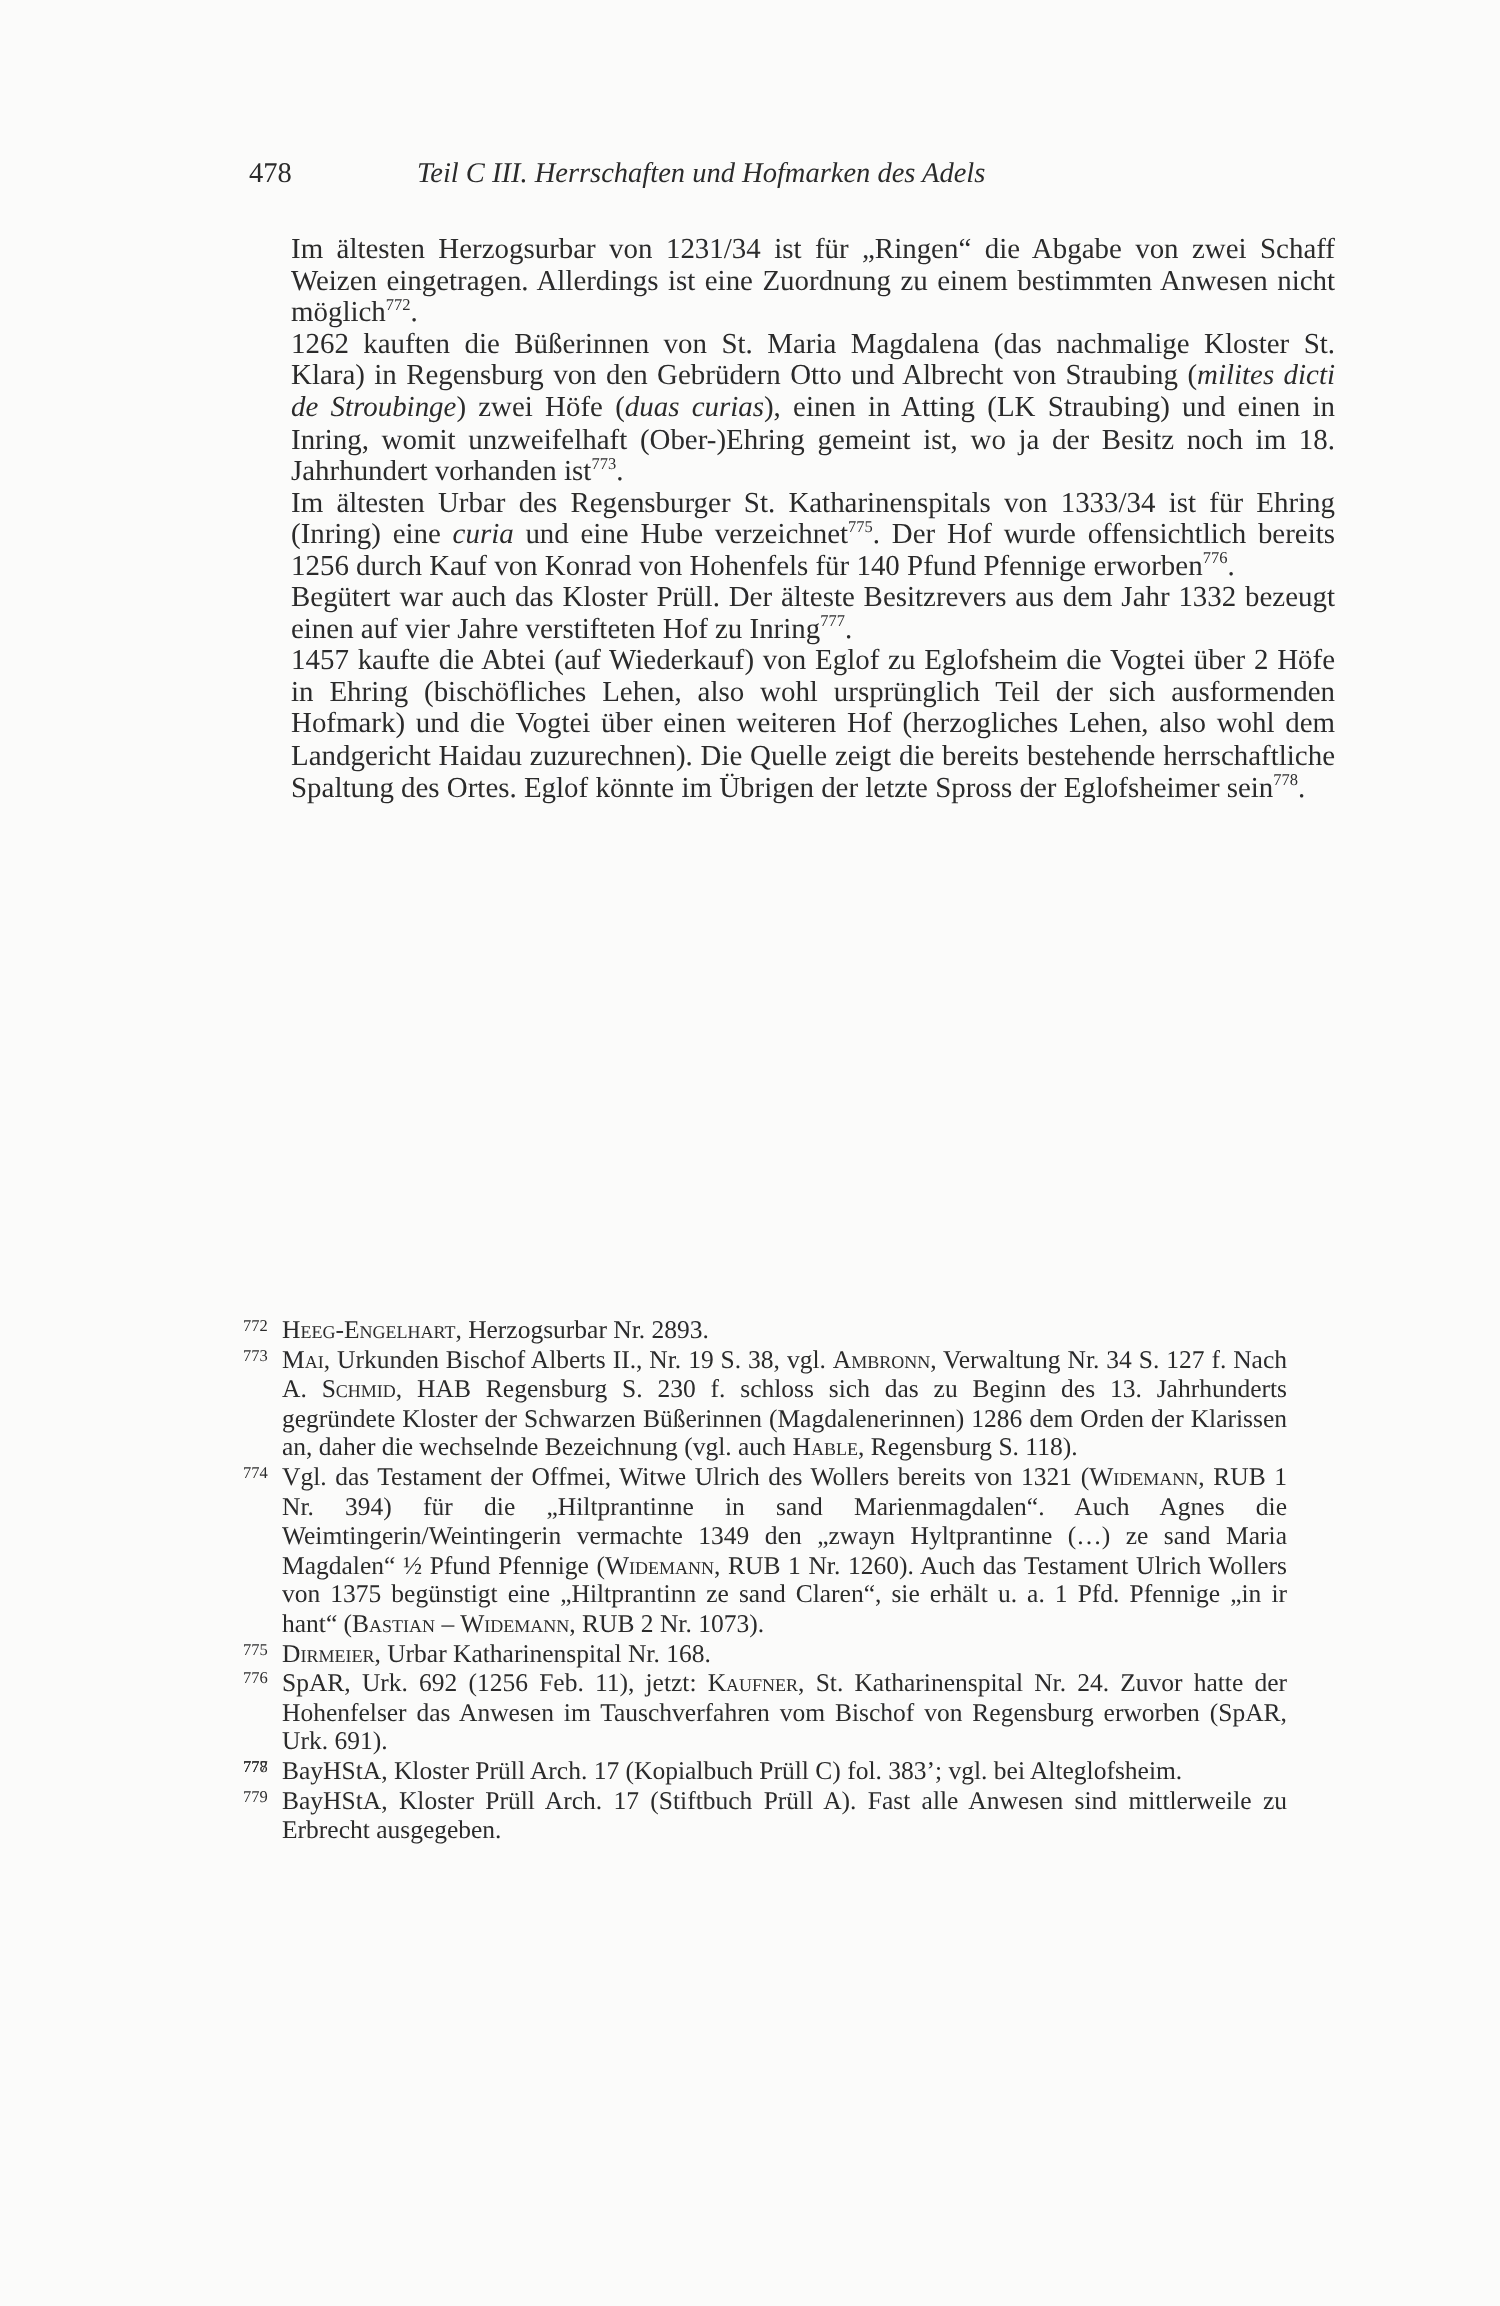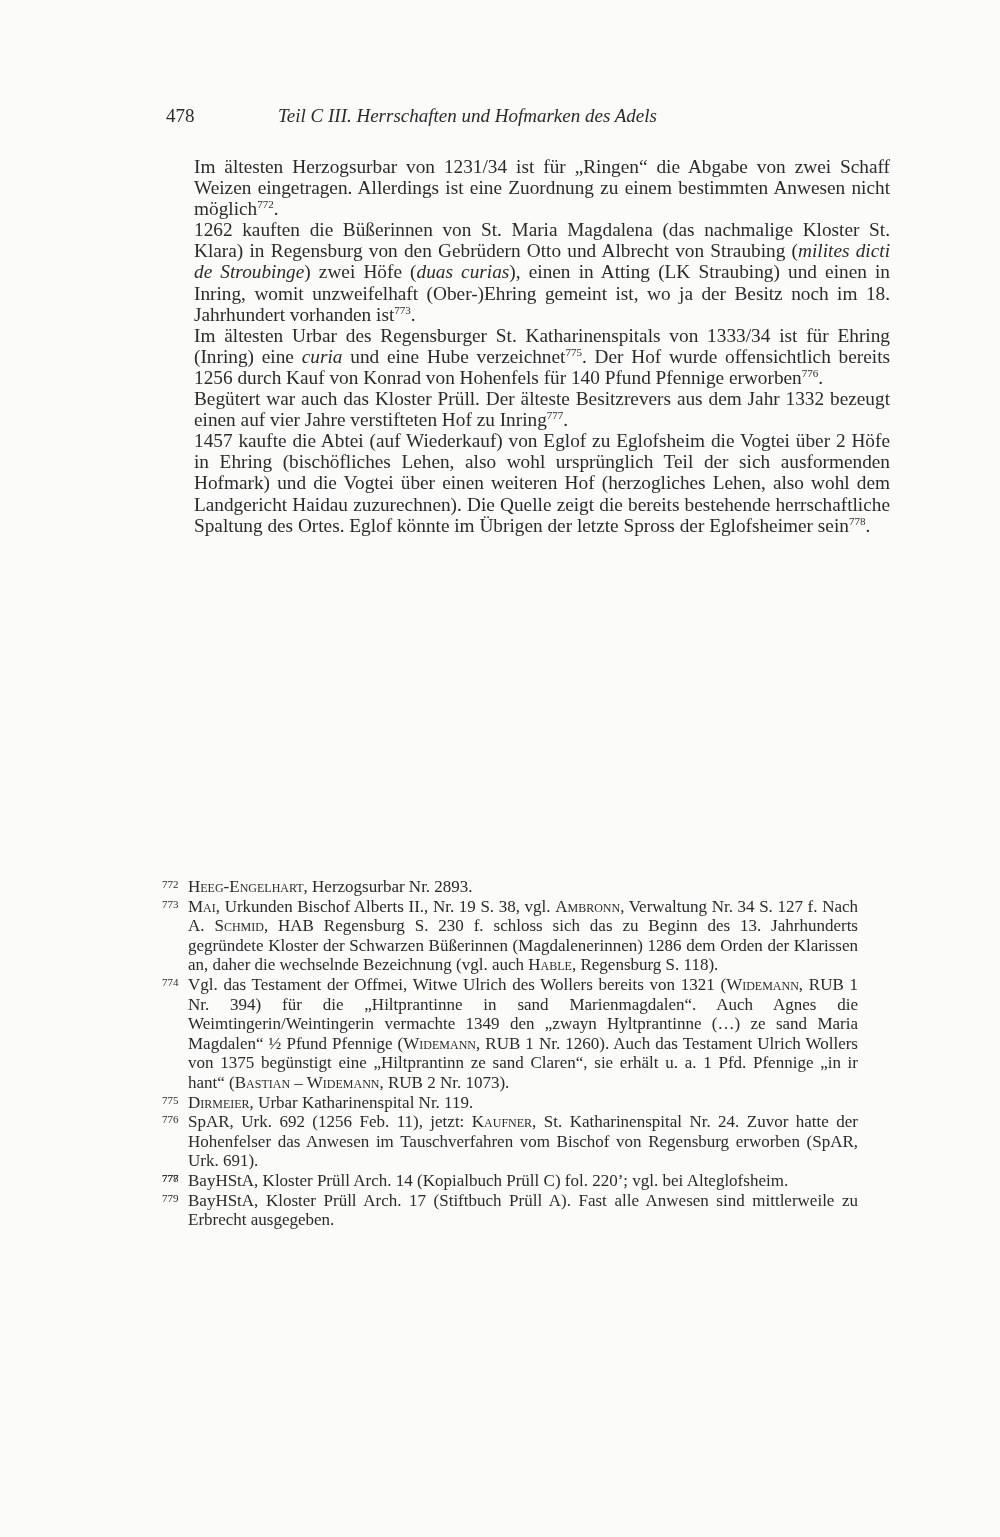--- a/index.html
+++ b/index.html
@@ -54,18 +54,18 @@
     <p class="para"><span>1262 kauften die Büßerinnen von St. Maria Magdalena (das nachmalige Kloster St. Klara) in Regensburg von den Gebrüdern Otto und Albrecht von Straubing (</span><span class="it">milites dicti de Stroubinge</span><span>) zwei Höfe (</span><span class="it">duas curias</span><span>), einen in Atting (LK Straubing) und einen in Inring, womit unzweifelhaft (Ober-)Ehring gemeint ist, wo ja der Besitz noch im 18. Jahrhundert vorhanden ist</span><span class="fnref">773</span><span>.</span></p>
     <p class="para"><span>Im ältesten Urbar des Regensburger St. Katharinenspitals von 1333/34 ist für Ehring (Inring) eine </span><span class="it">curia</span><span> und eine Hube verzeichnet</span><span class="fnref">775</span><span>. Der Hof wurde offensichtlich bereits 1256 durch Kauf von Konrad von Hohenfels für 140 Pfund Pfennige erworben</span><span class="fnref">776</span><span>.</span></p>
     <p class="para"><span>Begütert war auch das Kloster Prüll. Der älteste Besitzrevers aus dem Jahr 1332 bezeugt einen auf vier Jahre verstifteten Hof zu Inring</span><span class="fnref">777</span><span>.</span></p>
     <p class="para"><span>1457 kaufte die Abtei (auf Wiederkauf) von Eglof zu Eglofsheim die Vogtei über 2 Höfe in Ehring (bischöfliches Lehen, also wohl ursprünglich Teil der sich ausformenden Hofmark) und die Vogtei über einen weiteren Hof (herzogliches Lehen, also wohl dem Landgericht Haidau zuzurechnen). Die Quelle zeigt die bereits bestehende herrschaftliche Spaltung des Ortes. Eglof könnte im Übrigen der letzte Spross der Eglofsheimer sein</span><span class="fnref">778</span><span>.</span></p>
   </div>
 
 <div class="footnotes" id="footnotes">
     <p class="fn"><span class="fn-num">772</span><span class="sc">Heeg-Engelhart</span><span>, Herzogsurbar Nr. 2893.</span></p>
     <p class="fn"><span class="fn-num">773</span><span class="sc">Mai</span><span>, Urkunden Bischof Alberts II., Nr. 19 S. 38, vgl. </span><span class="sc">Ambronn</span><span>, Verwaltung Nr. 34 S. 127 f. Nach A. </span><span class="sc">Schmid</span><span>, HAB Regensburg S. 230 f. schloss sich das zu Beginn des 13. Jahrhunderts gegründete Kloster der Schwarzen Büßerinnen (Magdalenerinnen) 1286 dem Orden der Klarissen an, daher die wechselnde Bezeichnung (vgl. auch </span><span class="sc">Hable</span><span>, Regensburg S. 118).</span></p>
     <p class="fn"><span class="fn-num">774</span><span>Vgl. das Testament der Offmei, Witwe Ulrich des Wollers bereits von 1321 (</span><span class="sc">Widemann</span><span>, RUB 1 Nr. 394) für die „Hiltprantinne in sand Marienmagdalen“. Auch Agnes die Weimtingerin/Weintingerin vermachte 1349 den „zwayn Hyltprantinne (…) ze sand Maria Magdalen“ ½ Pfund Pfennige (</span><span class="sc">Widemann</span><span>, RUB 1 Nr. 1260). Auch das Testament Ulrich Wollers von 1375 begünstigt eine „Hiltprantinn ze sand Claren“, sie erhält u. a. 1 Pfd. Pfennige „in ir hant“ (</span><span class="sc">Bastian – Widemann</span><span>, RUB 2 Nr. 1073).</span></p>
-    <p class="fn"><span class="fn-num">775</span><span class="sc">Dirmeier</span><span>, Urbar Katharinenspital Nr. 119.</span></p>
+    <p class="fn"><span class="fn-num">775</span><span class="sc">Dirmeier</span><span>, Urbar Katharinenspital Nr. 168.</span></p>
     <p class="fn"><span class="fn-num">776</span><span>SpAR, Urk. 692 (1256 Feb. 11), jetzt: </span><span class="sc">Kaufner</span><span>, St. Katharinenspital Nr. 24. Zuvor hatte der Hohenfelser das Anwesen im Tauschverfahren vom Bischof von Regensburg erworben (SpAR, Urk. 691).</span></p>
     <p class="fn"><span class="fn-num">777</span></p>
-    <p class="fn"><span class="fn-num">778</span><span>BayHStA, Kloster Prüll Arch. 14 (Kopialbuch Prüll C) fol. 220’; vgl. bei Alteglofsheim.</span></p>
+    <p class="fn"><span class="fn-num">778</span><span>BayHStA, Kloster Prüll Arch. 17 (Kopialbuch Prüll C) fol. 383’; vgl. bei Alteglofsheim.</span></p>
     <p class="fn"><span class="fn-num">779</span><span>BayHStA, Kloster Prüll Arch. 17 (Stiftbuch Prüll A). Fast alle Anwesen sind mittlerweile zu Erbrecht ausgegeben.</span></p>
   </div>
 
 </body></html>

